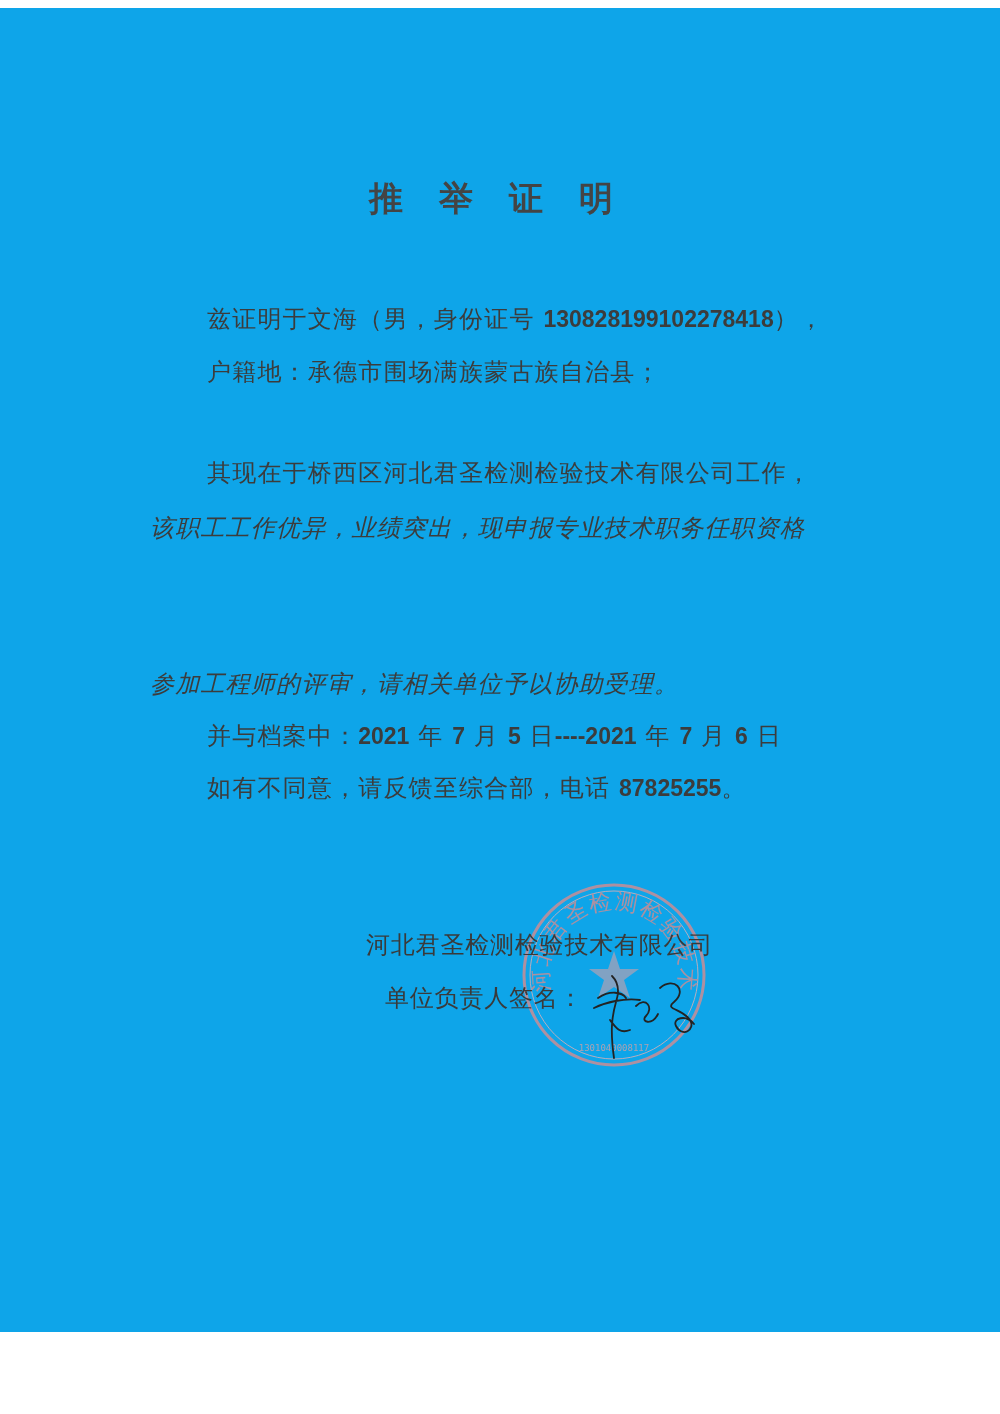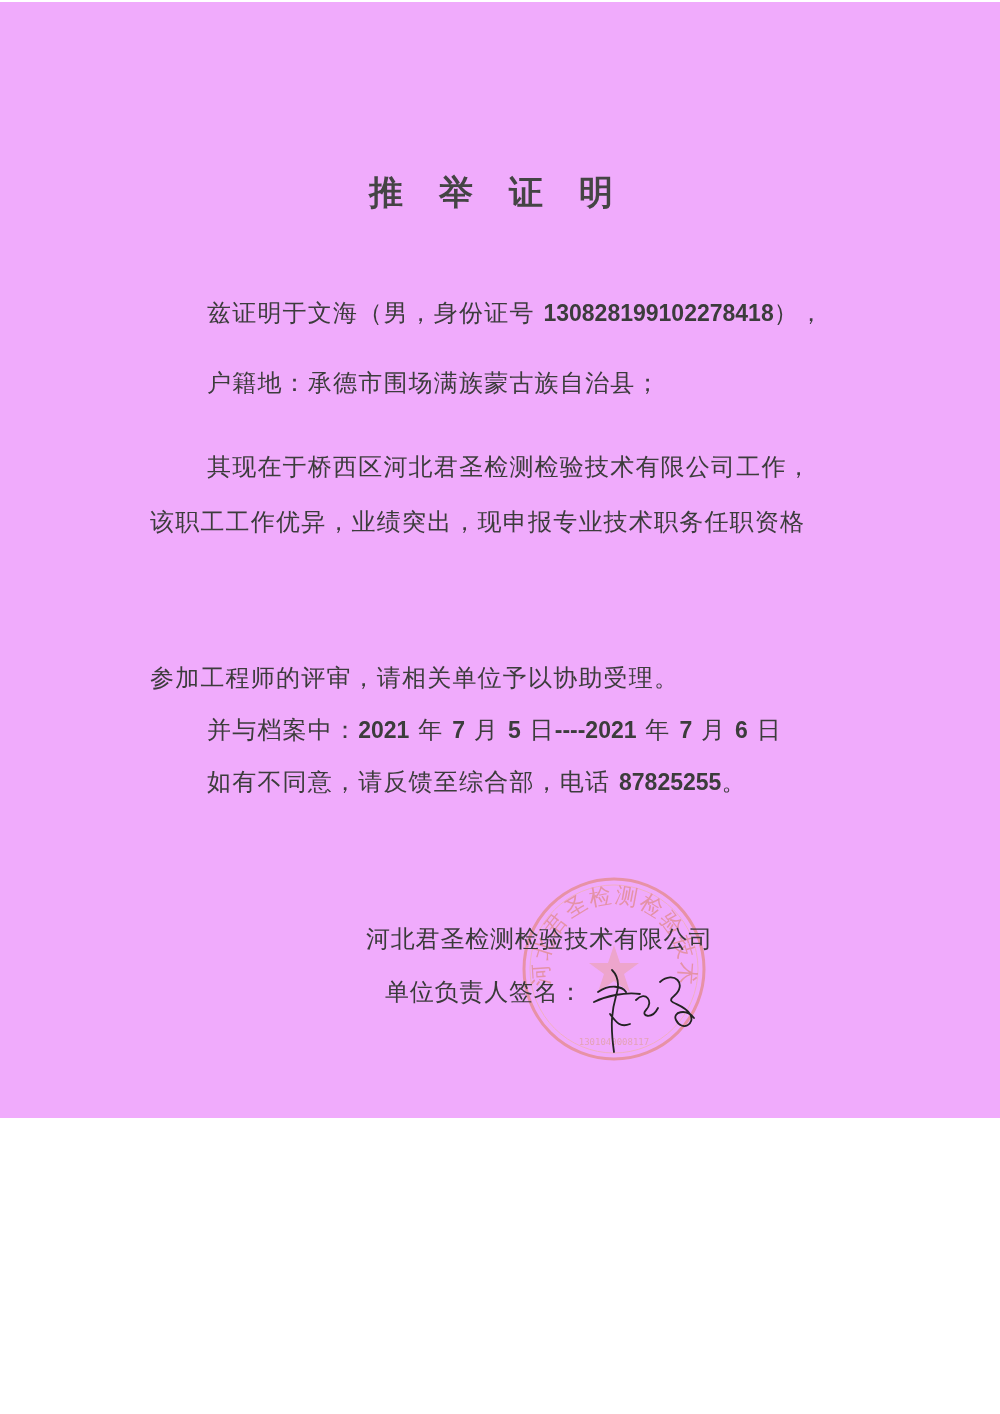--- a/index.html
+++ b/index.html
@@ -10,23 +10,23 @@
     body {
       width: 1000px;
       height: 1414px;
       position: relative;
       overflow: hidden;
       font-family: "DejaVu Sans", "Liberation Sans", sans-serif;
       color: #3a3a3a;
     }
     .page {
       position: absolute;
-      left: 0; top: 2px;
-      width: 1000px; height: 1116px;
-      background: #f0abfc;
+      left: 0; top: 8px;
+      width: 1000px; height: 1324px;
+      background: #0ea5e9;
     }
     .title {
       position: absolute;
       top: 168px;
       left: 0;
       width: 1000px;
       text-align: center;
       font-family: "DejaVu Serif", "Liberation Serif", serif;
       font-weight: bold;
       font-size: 34px;
@@ -43,21 +43,21 @@
       color: #3c3c3c;
       letter-spacing: 1.2px;
     }
     .line .num {
       font-family: "Liberation Sans", sans-serif;
       font-weight: bold;
       font-size: 23px;
       letter-spacing: 0;
     }
     .indent { left: 207px; text-align: center; }
-    .full { left: 150px; }
+    .full { left: 150px; font-style: italic; }
 
     .sig-company {
       position: absolute;
       left: 366px;
       top: 922px;
       font-size: 24px;
       line-height: 30px;
       white-space: nowrap;
       color: #3a3a3a;
       letter-spacing: 0.8px;
@@ -97,21 +97,21 @@
 <body>
 
 <div class="page">
 
   <div class="title">推举证明</div>
 
   <div class="line indent" style="top:296px;">
     <span>兹证明于文海（男，身份证号 </span><span class="num">130828199102278418</span><span>），</span>
   </div>
 
-  <div class="line indent" style="top:349px;margin-top:17px;">户籍地：承德市围场满族蒙古族自治县；</div>
+  <div class="line indent" style="top:349px;">户籍地：承德市围场满族蒙古族自治县；</div>
   <div class="line indent" style="top:450px;">其现在于桥西区河北君圣检测检验技术有限公司工作，</div>
   <div class="line full" style="top:505px;">该职工工作优异，业绩突出，现申报专业技术职务任职资格</div>
   <div class="line full" style="top:661px;">参加工程师的评审，请相关单位予以协助受理。</div>
 
   <div class="line indent" style="top:713px;">
     <span>并与档案中：</span><span class="num">2021</span><span> 年 </span><span class="num">7</span><span> 月 </span><span class="num">5</span><span> 日</span><span class="num">----</span><span class="num">2021</span><span> 年 </span><span class="num">7</span><span> 月 </span><span class="num">6</span><span> 日</span>
   </div>
 
   <div class="line indent" style="top:765px;">
     <span>如有不同意，请反馈至综合部，电话 </span><span class="num">87825255</span><span>。</span>

